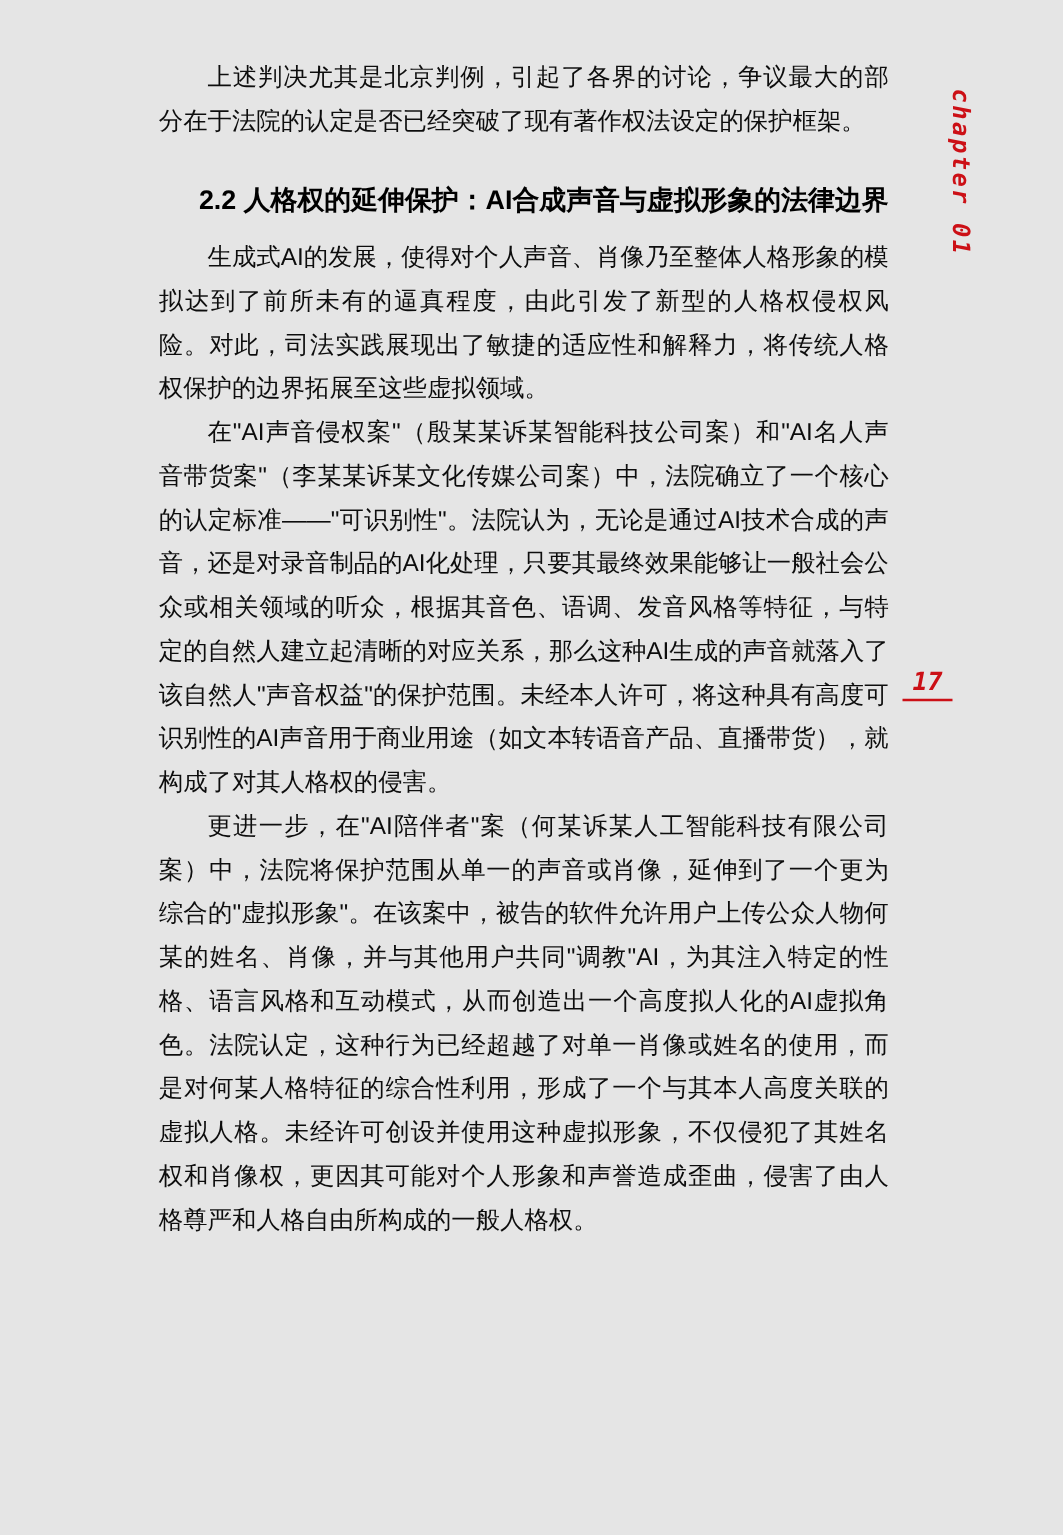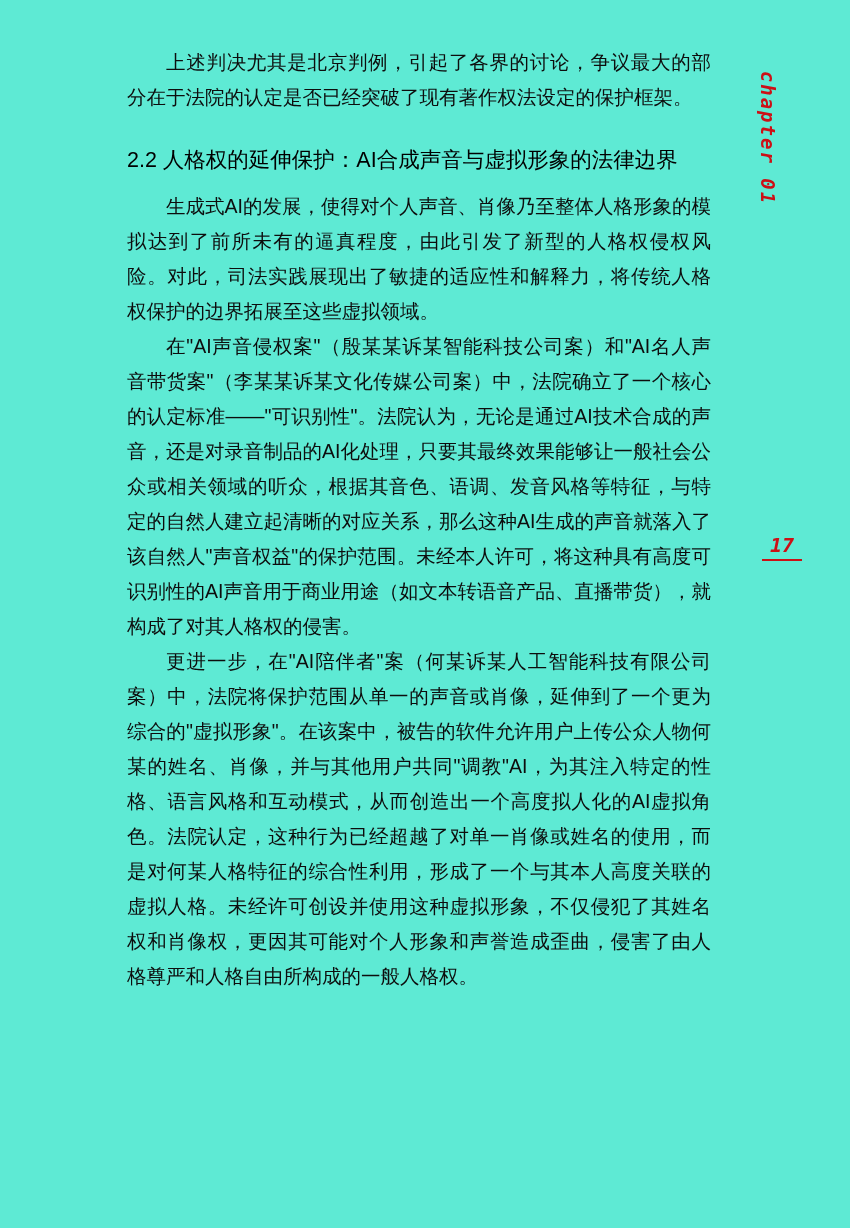--- a/index.html
+++ b/index.html
@@ -5,64 +5,64 @@
   html, body {
     margin: 0;
     padding: 0;
     background: #ffffff;
     font-family: "Liberation Sans", sans-serif;
   }
   .page {
     position: relative;
     width: 850px;
     height: 1228px;
-    background: #5eead4;
+    background: #e5e5e5;
     overflow: hidden;
   }
   .content {
     position: absolute;
     left: 127px;
     top: 45px;
     width: 584px;
     color: #0d0d0d;
     font-size: 19.5px;
     line-height: 35px;
     text-align: justify;
     text-justify: inter-character;
   }
   .content p {
     margin: 0;
     text-indent: 2em;
   }
   .section-heading {
     font-size: 21.5px;
-    font-weight: normal;
+    font-weight: bold;
     color: #000000;
     margin: 30px 0 14px 0;
     line-height: 30px;
     text-indent: 0;
-    text-align: left;
+    text-align: right;
   }
   .chapter-label {
     position: absolute;
     left: 768px;
     top: 138px;
     transform: translate(-50%, -50%) rotate(90deg);
     transform-origin: center center;
     white-space: nowrap;
     font-family: "DejaVu Sans Mono", monospace;
     font-weight: bold;
     font-style: italic;
     font-size: 19px;
     letter-spacing: 2px;
     color: #cc1016;
   }
   .page-number {
     position: absolute;
-    left: 762px;
+    left: 722px;
     top: 533px;
     width: 40px;
     text-align: center;
     font-family: "DejaVu Sans Mono", monospace;
     font-weight: bold;
     font-style: italic;
     font-size: 20px;
     color: #cc1016;
     border-bottom: 2px solid #cc1016;
     padding-bottom: 2px;

